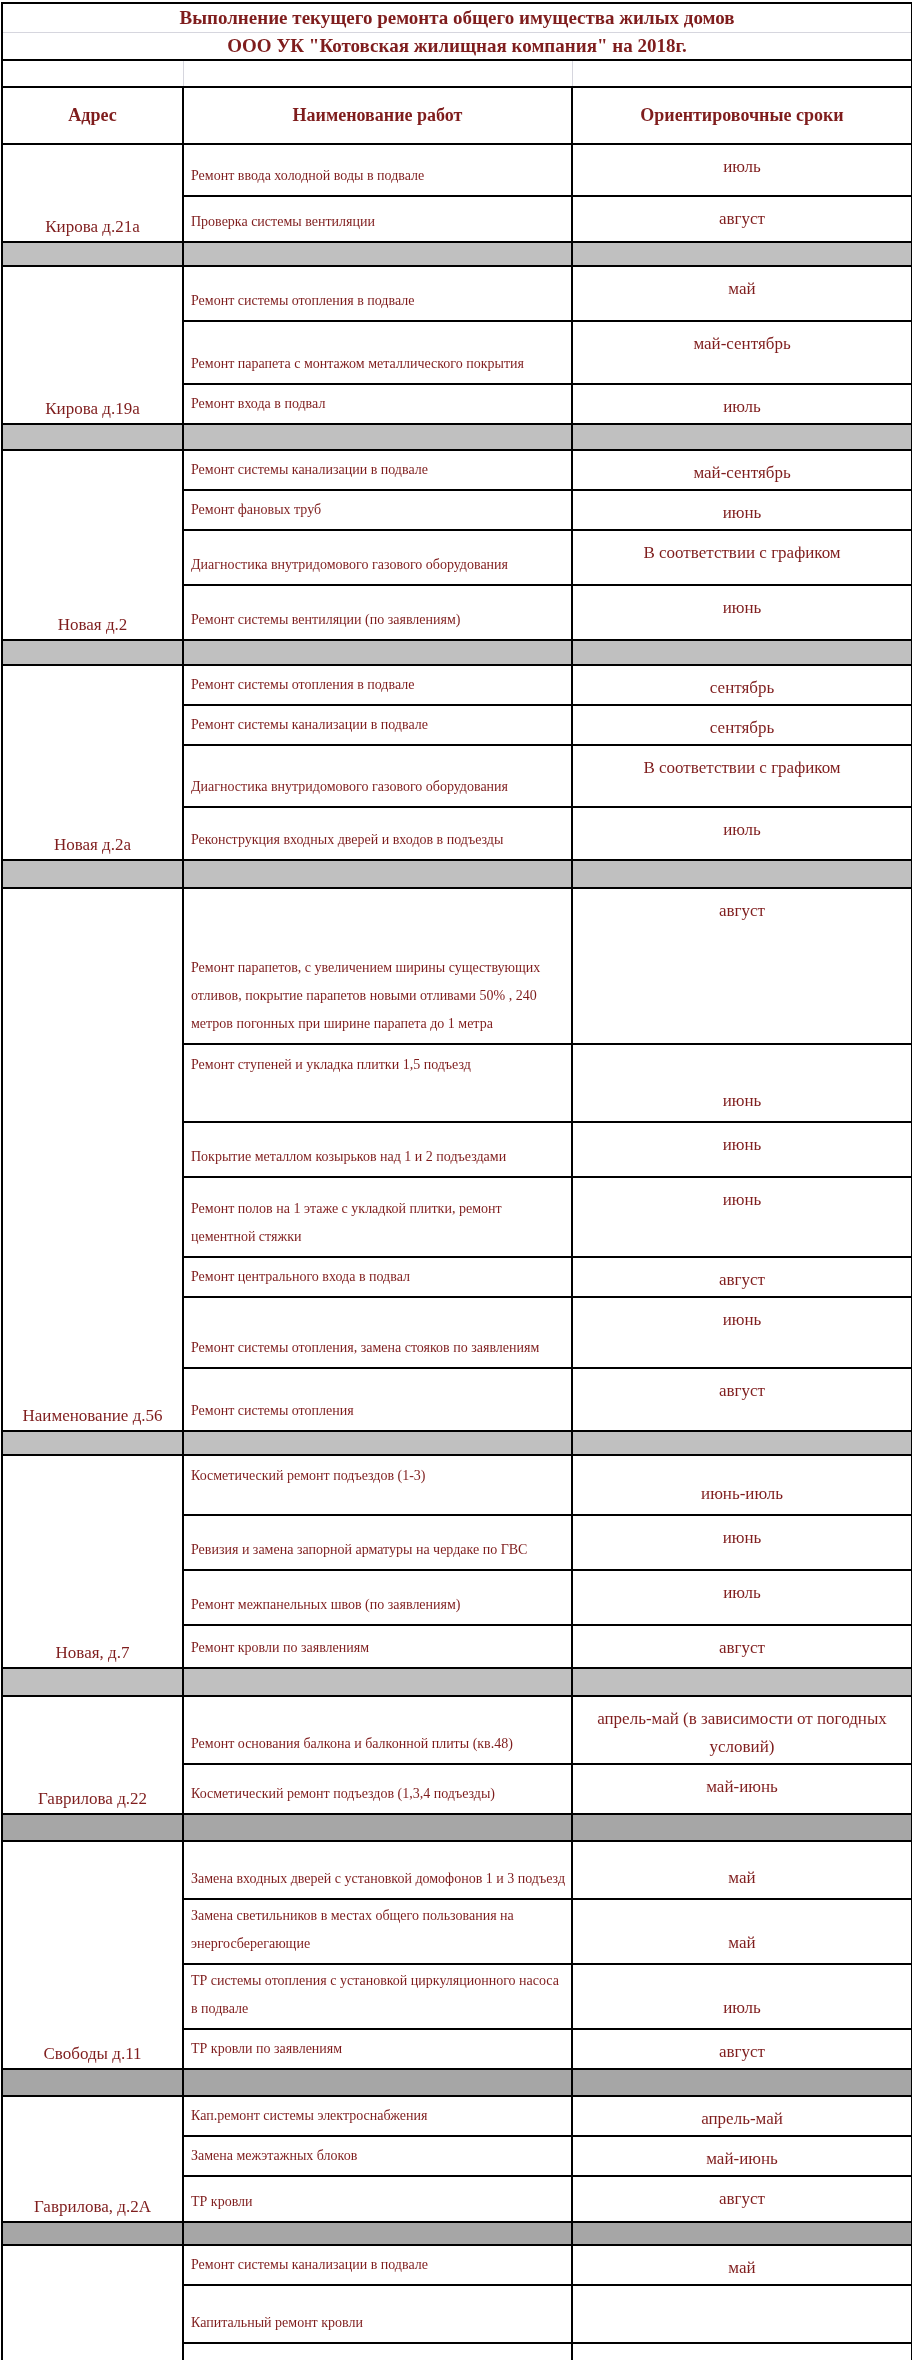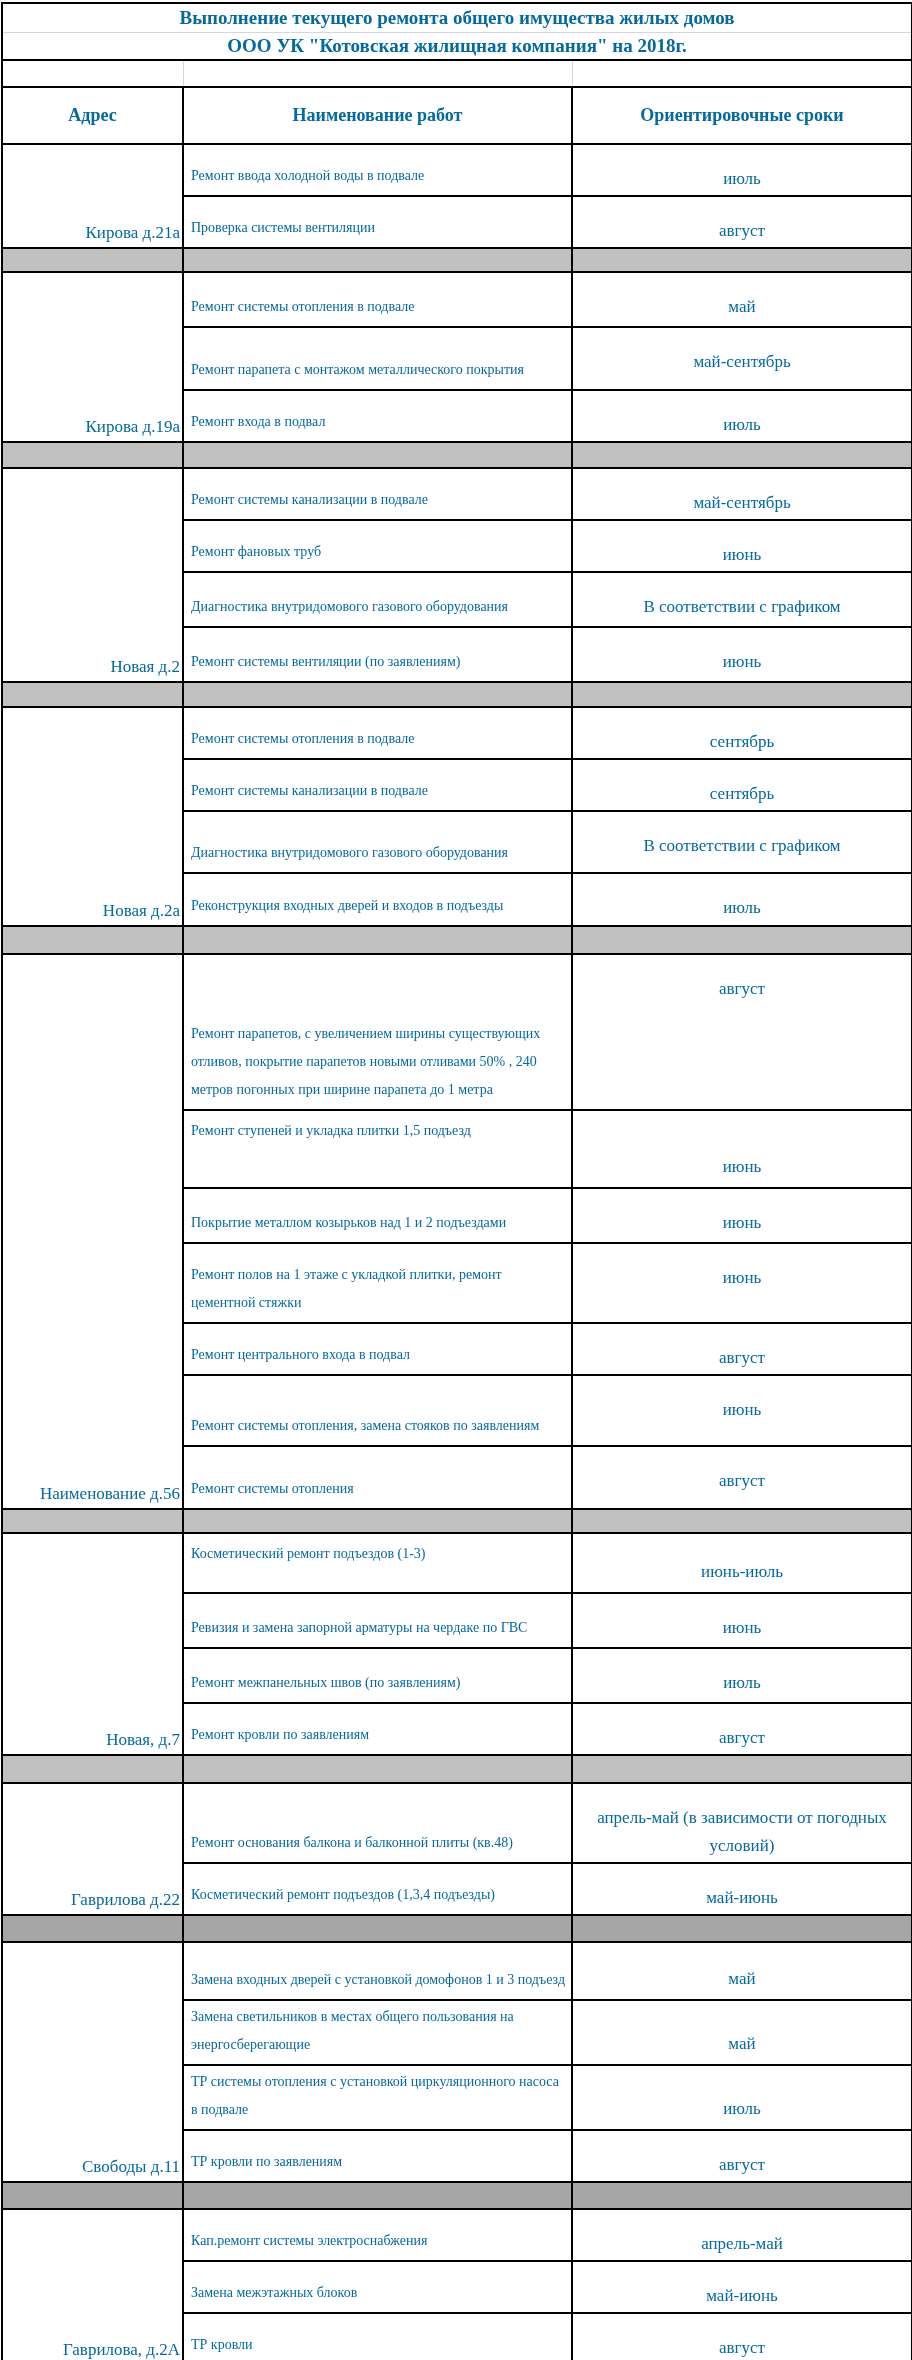--- a/index.html
+++ b/index.html
@@ -7,21 +7,21 @@
     padding: 0;
     background: #ffffff;
     width: 912px;
   }
   .page {
     width: 912px;
     height: 2360px;
     box-sizing: border-box;
     padding: 2px 1px 0 1px;
     font-family: "Liberation Serif", "DejaVu Serif", serif;
-    color: #0369a1;
+    color: #7f1d1d;
   }
   table.doc {
     border-collapse: collapse;
     table-layout: fixed;
     width: 910px;
   }
   td {
     box-sizing: border-box;
     border: 2px solid #000000;
     overflow: hidden;
@@ -45,38 +45,38 @@
   td.colhead {
     font-weight: bold;
     font-size: 18px;
     text-align: center;
     vertical-align: middle;
     padding: 2px 4px;
   }
   
   td.addr {
     font-size: 17px;
-    text-align: right;
+    text-align: center;
     vertical-align: bottom;
     padding: 0 2px 3px 2px;
     line-height: 22px;
   }
   td.work {
     font-size: 14px;
     text-align: left;
     vertical-align: bottom;
     padding: 2px 6px 5px 7px;
     line-height: 28px;
   }
   td.work.pos-top { vertical-align: top; padding-top: 6px; }
   td.term {
     font-size: 17px;
     text-align: center;
     vertical-align: top;
-    padding: 20px 8px 2px 8px;
+    padding: 8px 8px 2px 8px;
     line-height: 28px;
   }
   td.term.pos-bottom { vertical-align: bottom; padding-bottom: 6px; }
   td.sep { padding: 0; }
 </style>
 </head>
 <body>
 
 <div class="page">
   <table class="doc">

